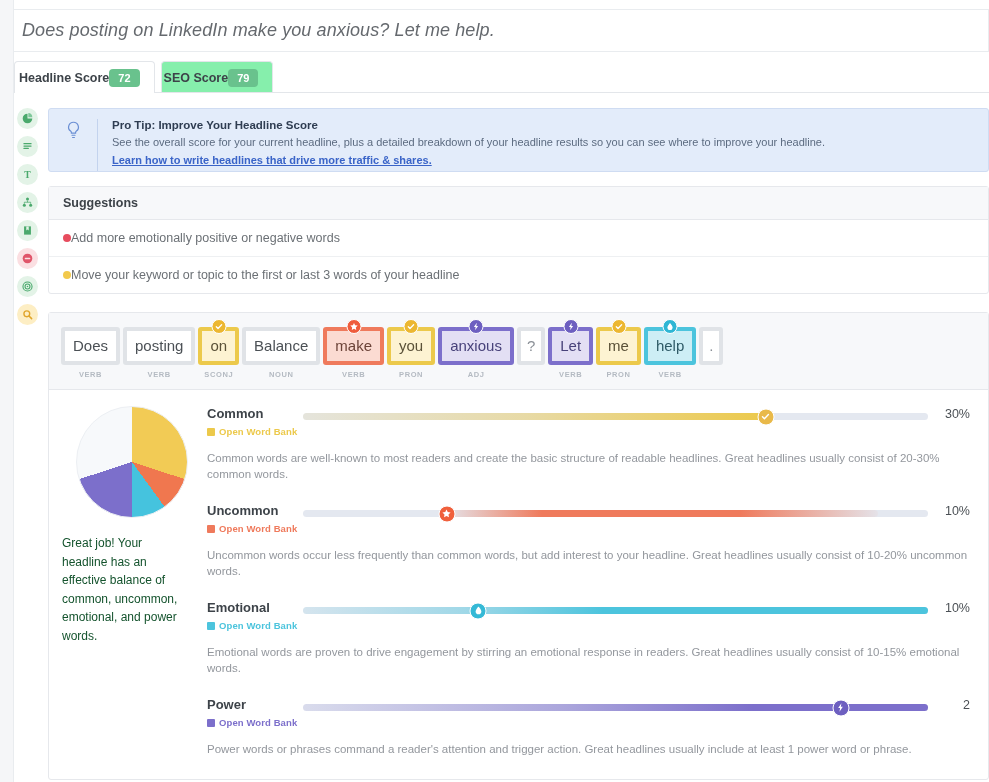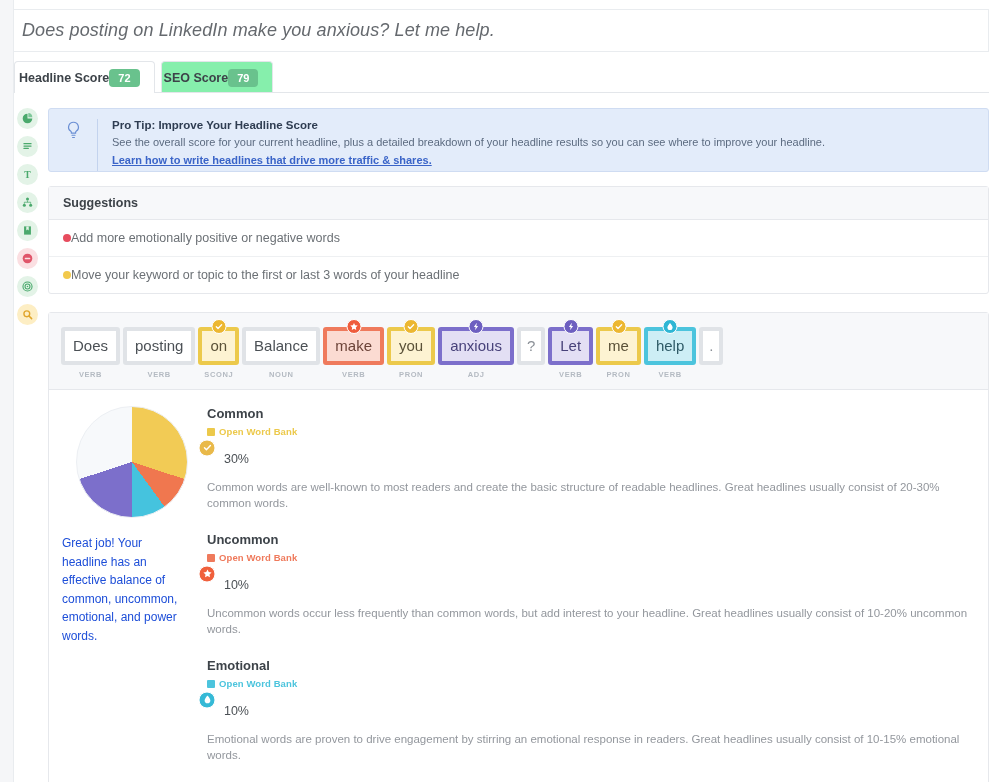--- a/index.html
+++ b/index.html
@@ -205,28 +205,28 @@
   
   .wb-body { display: flex; padding: 16px 0 22px 0; }
   .wb-left {
     width: 158px; flex: none;
     padding-left: 8px;
     display: flex; flex-direction: column; align-items: center;
   }
   .pie { width: 112px; height: 112px; border-radius: 50%; }
   .wb-left-note {
     margin-top: 16px;
-    font-size: 12px; color: #1d4ed8; line-height: 18.5px;
+    font-size: 12px; color: #14532d; line-height: 18.5px;
     align-self: flex-start; padding-left: 5px; width: 125px;
   }
   .wb-right { flex: 1; padding-right: 18px; }
 
   .metric { margin-bottom: 21px; }
   .metric:last-child { margin-bottom: 0; }
-  .metric-top { display: flex; align-items: flex-start; flex-direction: column; }
+  .metric-top { display: flex; align-items: flex-start; }
   .metric-label-col { width: 96px; flex: none; }
   .metric-name { font-size: 13px; font-weight: 700; color: #3d4349; line-height: 16px; }
   .wordbank {
     display: flex; align-items: center; gap: 4px;
     margin-top: 4px; font-size: 9.5px; font-weight: 700;
     cursor: pointer; letter-spacing: .1px;
   }
   .wb-sq { width: 8px; height: 8px; border-radius: 1px; flex: none; }
   .track-col { flex: 1; padding-top: 7px; position: relative; }
   .track {

